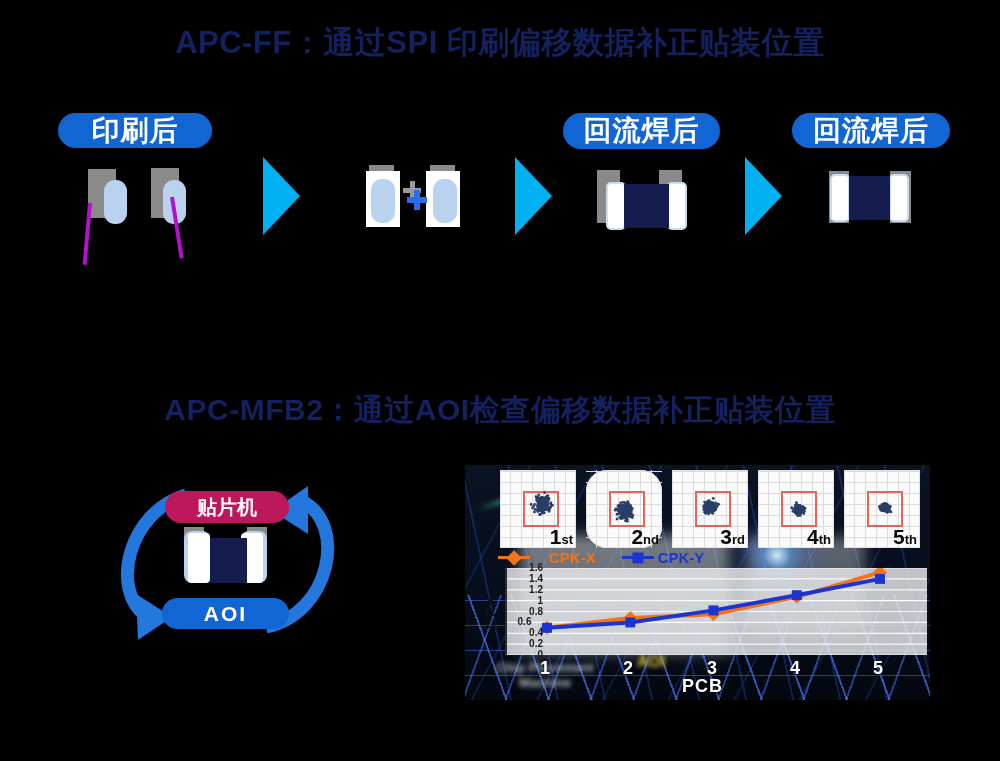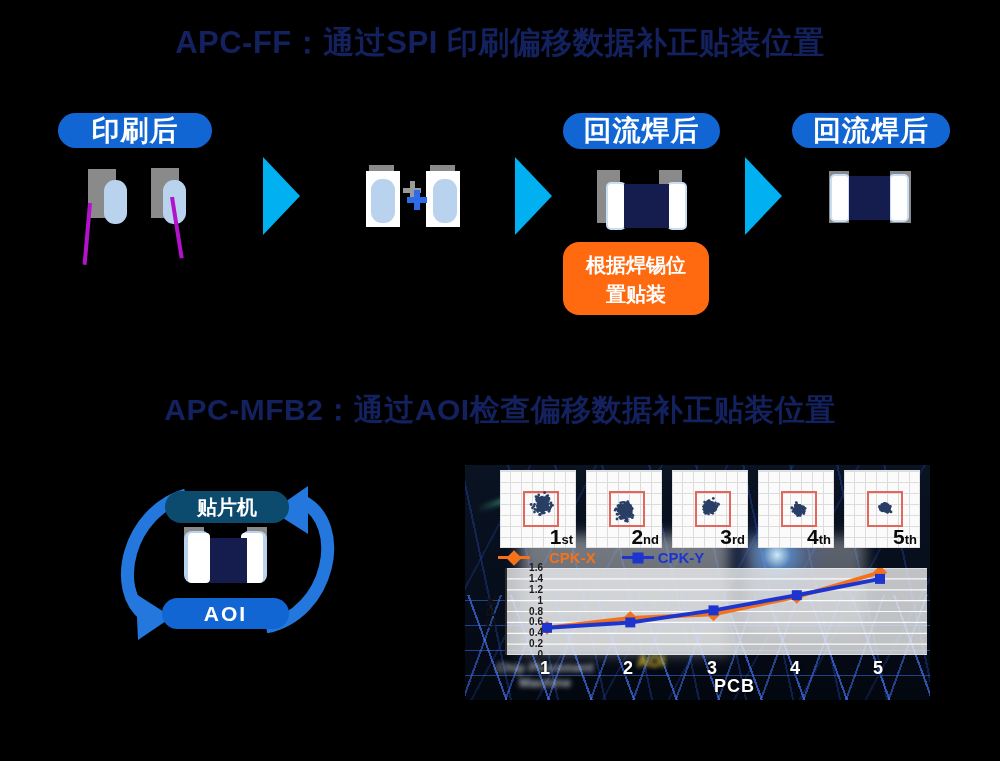--- a/index.html
+++ b/index.html
@@ -19,21 +19,21 @@
   .mline{width:4px;background:#b212cb;}
   .card{background:#fff;}
   .pbar{background:#9a9a9a;}
   .pbar-b{background:#2e6be8;}
   .term{background:#fff;border:2px solid #c9ddf3;border-radius:5px;box-sizing:border-box;}
   .chipbody{background:#151c4e;}
   .fillet{background:#b9d2ee;border-radius:8px;}
   .callout{background:#ff6a10;border-radius:16px;color:#fff;font-weight:700;font-size:20px;
            text-align:center;line-height:1.45;padding-top:9px;box-sizing:border-box;}
   
-  .pill-cyan{background:#0c4a6e;border-radius:16px;font-size:20px;}
+  .pill-cyan{background:#be185d;border-radius:16px;font-size:20px;}
   .pill-aoi{border-radius:16px;font-size:21px;letter-spacing:2px;}
   
   #photo{left:465px;top:465px;width:465px;height:235px;overflow:hidden;
          background:linear-gradient(180deg,#0a1322 0%,#060d1b 55%,#03070f 100%);}
   .grid-all{left:0;top:0;width:465px;height:235px;opacity:.5;
      background:
       repeating-linear-gradient(78deg,transparent 0 44px,rgba(45,96,235,.55) 44px 46px),
       repeating-linear-gradient(-62deg,transparent 0 56px,rgba(45,96,235,.4) 56px 58px);}
   .grid-low{left:0;top:130px;width:465px;height:105px;
      background:
@@ -53,21 +53,21 @@
   .redbox{position:absolute;left:23px;top:21px;width:36px;height:36px;
           border:2px solid rgba(225,85,75,.9);box-sizing:border-box;}
   .scatter-label{position:absolute;right:3px;bottom:1px;color:#0a0a0a;font-weight:800;line-height:1;}
   .scatter-label .num{font-size:21px;}
   .scatter-label .suf{font-size:13px;}
   #plot-panel{left:40px;top:103px;width:420px;height:87px;background:rgba(233,234,236,.82);
               border-left:2px solid #2b2b2b;box-sizing:content-box;}
   .ytick{position:absolute;left:0;width:37px;text-align:right;font-size:10px;font-weight:700;color:#1a1a1a;margin-left:41px;}
   .xtick{position:absolute;top:193px;width:30px;text-align:center;color:#fff;font-weight:700;font-size:18px;
          text-shadow:0 1px 3px #000;}
-  #xaxis-title{left:217px;top:211px;width:73px;text-align:right;color:#fff;font-weight:800;font-size:18px;
+  #xaxis-title{left:217px;top:211px;width:73px;text-align:left;color:#fff;font-weight:800;font-size:18px;
          letter-spacing:1px;text-shadow:0 1px 3px #000;}
   #yaxis-title{left:8px;top:103px;height:87px;display:flex;align-items:center;}
   #yaxis-title span{transform:rotate(-90deg);font-size:15px;font-weight:800;color:#111;letter-spacing:1px;}
   .legend{left:33px;top:84px;display:flex;gap:26px;align-items:center;}
   .legend-item{display:flex;align-items:center;gap:4px;}
   .legend-line{position:relative;width:32px;height:3px;}
   .legend-mark{position:absolute;top:50%;left:50%;}
   .legend-label{font-weight:700;font-size:15px;}
   .bgcap{color:rgba(215,220,228,.85);font-weight:700;font-size:13px;filter:blur(2.5px);text-align:center;}
   .bgcap-aoi{color:#d8b92a;font-weight:800;font-size:16px;filter:blur(2px);}
@@ -108,24 +108,20 @@
   <div class="abs pill pill-big" style="left:563px;top:113px;width:157px;height:36px;">
     <span>回流焊后</span>
   </div>
 
   <div class="abs pad" style="left:597px;top:170px;width:23px;height:53px;"></div>
   <div class="abs pad" style="left:659px;top:170px;width:23px;height:53px;"></div>
   <div class="abs term" style="left:606px;top:182px;width:20px;height:48px;"></div>
   <div class="abs term" style="left:667px;top:182px;width:20px;height:48px;"></div>
   <div class="abs chipbody" style="left:624px;top:184px;width:45px;height:44px;"></div>
 
-  <div class="abs callout" style="left:563px;top:242px;width:146px;height:73px;">
-    <div>根据焊锡位</div>
-    <div>置贴装</div>
-  </div>
 
   <div class="abs tri" style="left:745px;top:157px;"></div>
 
   <div class="abs pill pill-big" style="left:792px;top:113px;width:158px;height:35px;">
     <span>回流焊后</span>
   </div>
 
   <div class="abs pad" style="left:829px;top:171px;width:20px;height:52px;"></div>
   <div class="abs pad" style="left:890px;top:171px;width:21px;height:52px;"></div>
   <div class="abs term" style="left:830px;top:174px;width:20px;height:48px;"></div>
@@ -350,21 +346,21 @@
             <circle cx="42.6" cy="43.2" r="1.4" fill="#2a3f66"></circle>
             <circle cx="46.5" cy="36.9" r="1.4" fill="#2a3f66"></circle>
             <circle cx="44.3" cy="42.8" r="1.4" fill="#2a3f66"></circle>
             <circle cx="39.8" cy="35.0" r="1.4" fill="#2a3f66"></circle>
             <circle cx="43.5" cy="33.2" r="1.4" fill="#2a3f66"></circle>
             <circle cx="38.6" cy="35.7" r="1.4" fill="#2a3f66"></circle>
             <circle cx="44.9" cy="39.0" r="1.4" fill="#2a3f66"></circle>
           </svg>
           <div class="scatter-label"><span class="num">1</span><span class="suf">st</span></div>
         </div>
-        <div class="scatter-panel" style="left: 121px;">
+        <div class="scatter-panel" style="left: 121px; border-radius: 21px;">
           <div class="scatter-grid"></div>
           <div class="redbox"></div>
           <svg width="82" height="78" style="position: absolute; left: 0px; top: 0px;">
             <circle cx="44.6" cy="37.8" r="1.4" fill="#2a3f66"></circle>
             <circle cx="37.6" cy="37.7" r="1.4" fill="#2a3f66"></circle>
             <circle cx="45.4" cy="41.1" r="1.4" fill="#2a3f66"></circle>
             <circle cx="40.6" cy="41.3" r="1.4" fill="#2a3f66"></circle>
             <circle cx="37.8" cy="39.6" r="1.4" fill="#2a3f66"></circle>
             <circle cx="36.2" cy="41.0" r="1.4" fill="#2a3f66"></circle>
             <circle cx="41.3" cy="38.4" r="1.4" fill="#2a3f66"></circle>
@@ -1150,21 +1146,21 @@
           <rect x="284.8" y="22.2" width="10" height="10" fill="#1d35cf"></rect>
           <rect x="368.0" y="5.9" width="10" height="10" fill="#1d35cf"></rect>
         </svg>
       
     </div>
 
     <div id="yticks">
         <span class="abs ytick" style="top: 184px;">0</span>
         <span class="abs ytick" style="top: 173px;">0.2</span>
         <span class="abs ytick" style="top: 162px;">0.4</span>
-        <span class="abs ytick" style="top: 151px;">0.6</span>
+        <span class="abs ytick" style="top: 151px; text-align: center;">0.6</span>
         <span class="abs ytick" style="top: 141px;">0.8</span>
         <span class="abs ytick" style="top: 130px;">1</span>
         <span class="abs ytick" style="top: 119px;">1.2</span>
         <span class="abs ytick" style="top: 108px;">1.4</span>
         <span class="abs ytick" style="top: 97px;">1.6</span>
       </div>
     <div id="xticks">
         <span class="abs xtick" style="left: 65px;">1</span>
         <span class="abs xtick" style="left: 148px;">2</span>
         <span class="abs xtick" style="left: 232px;">3</span>

